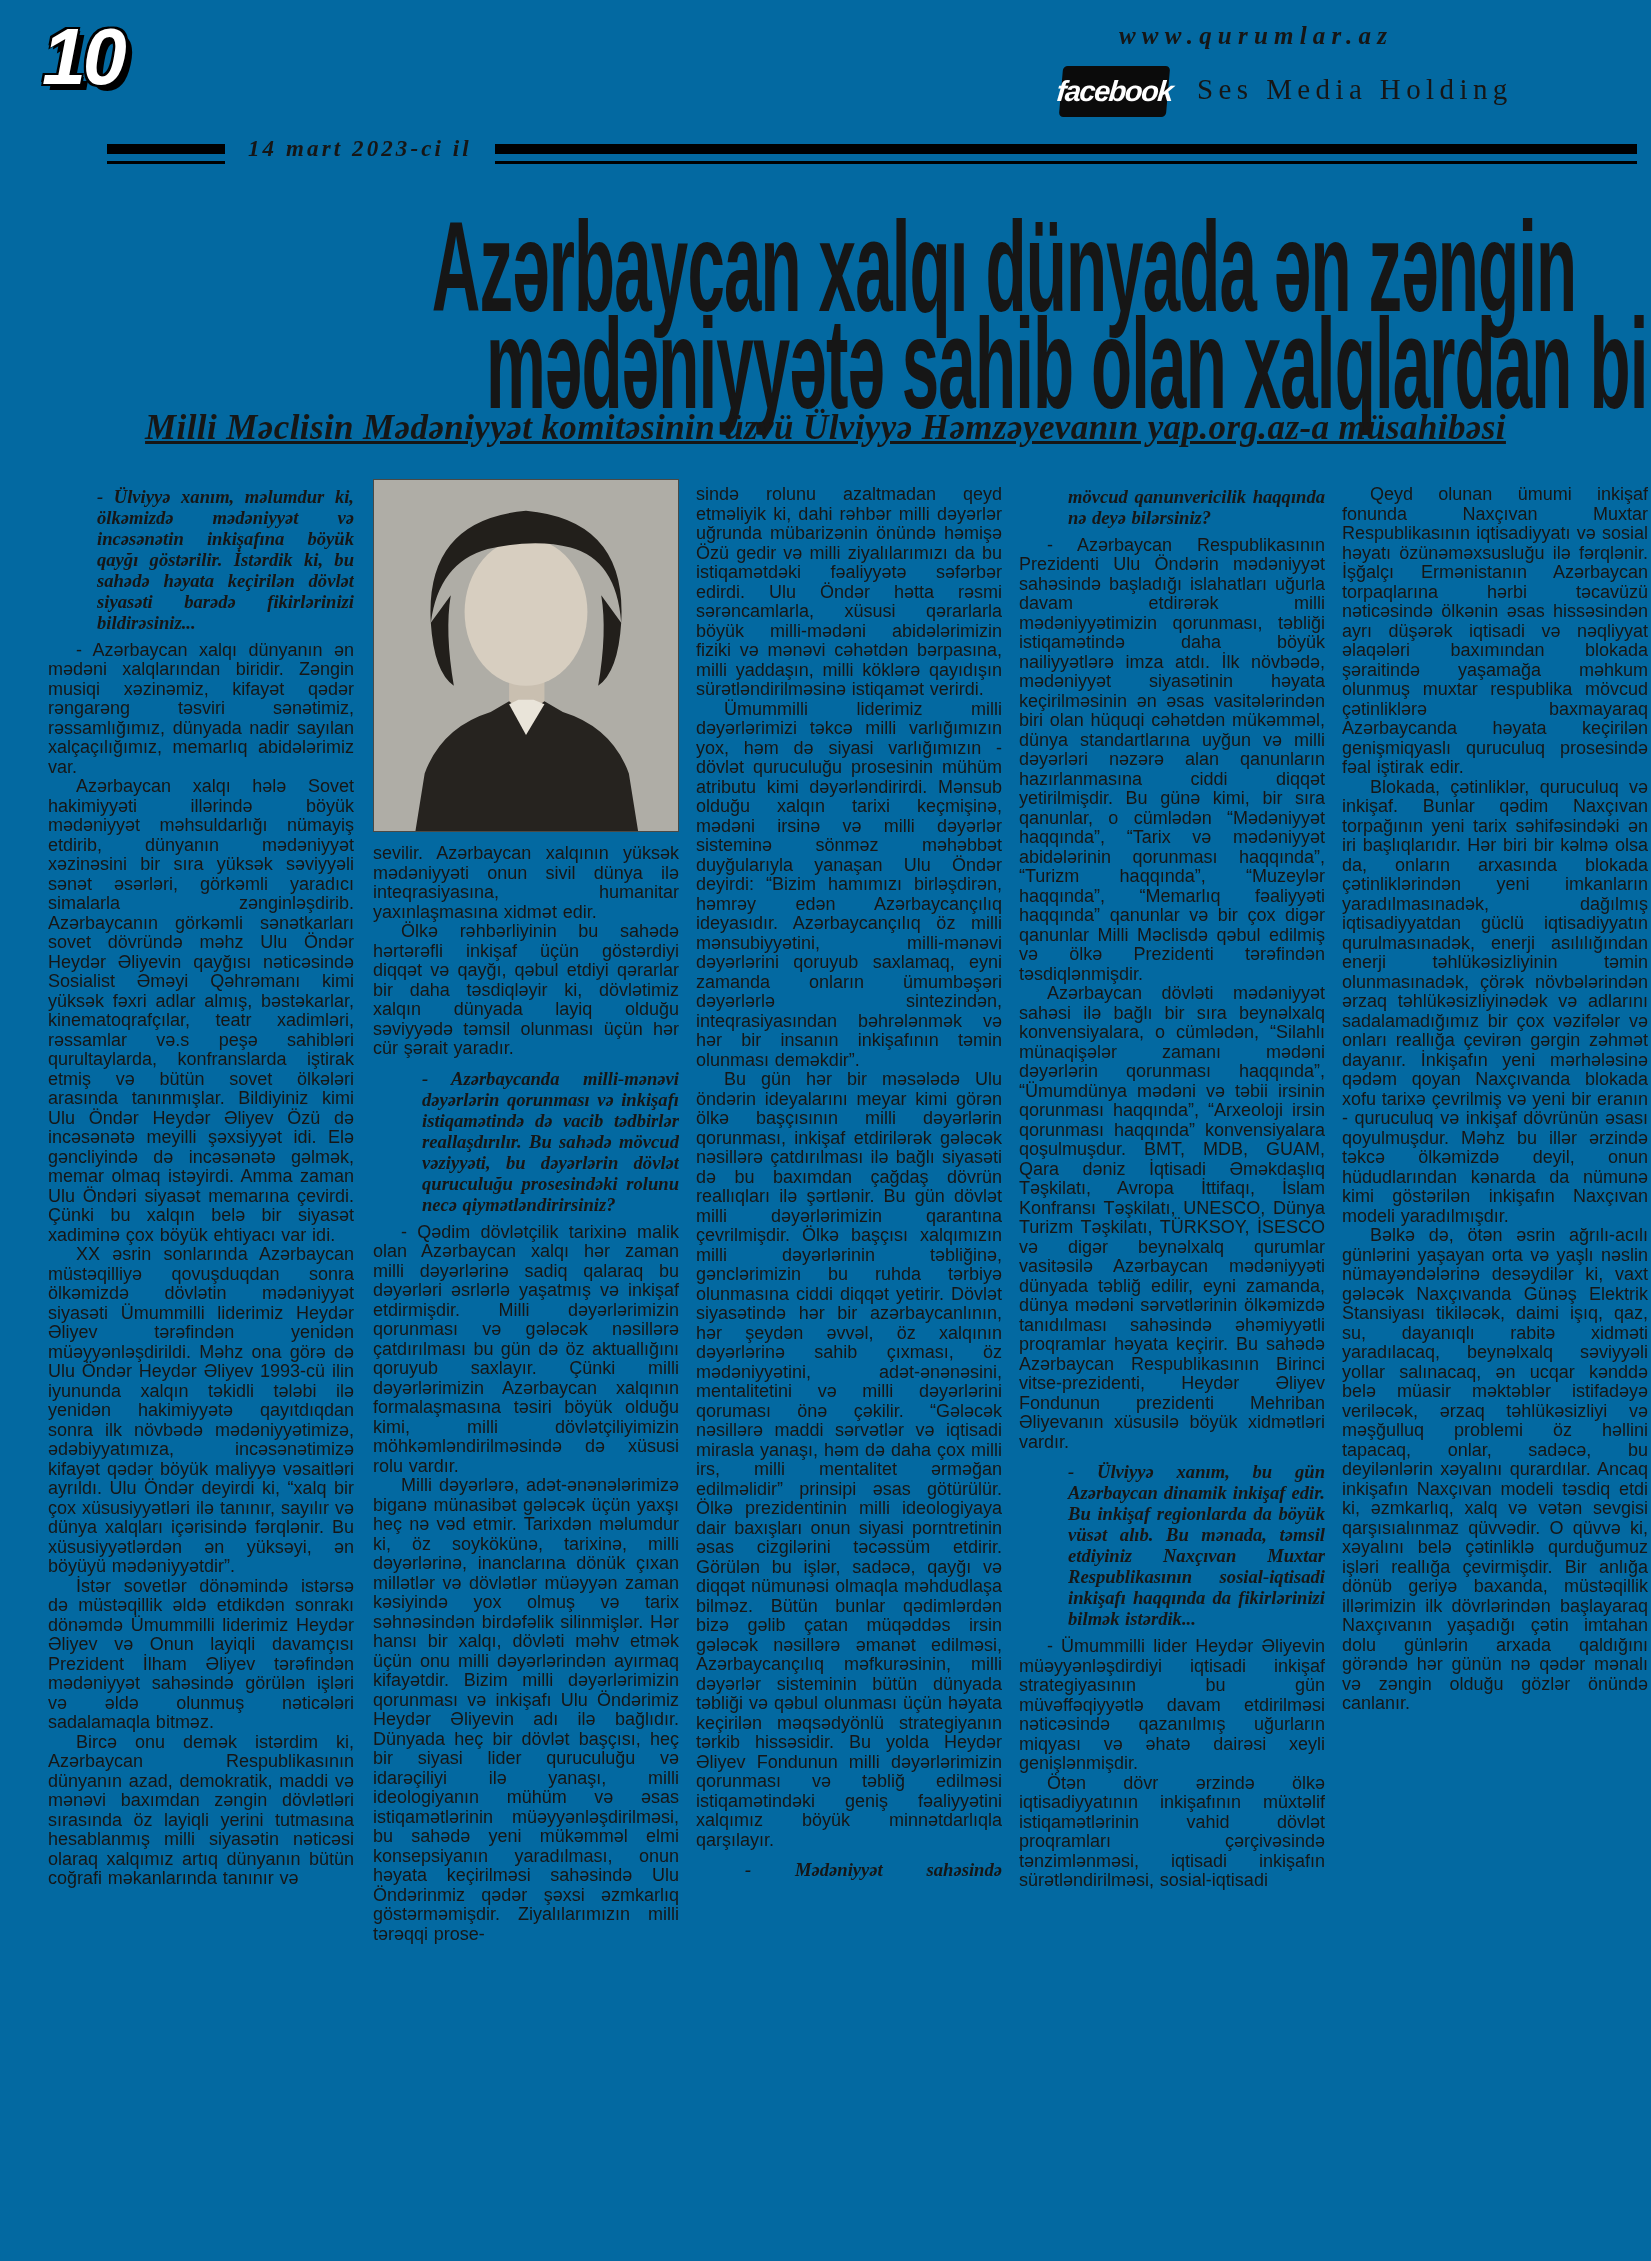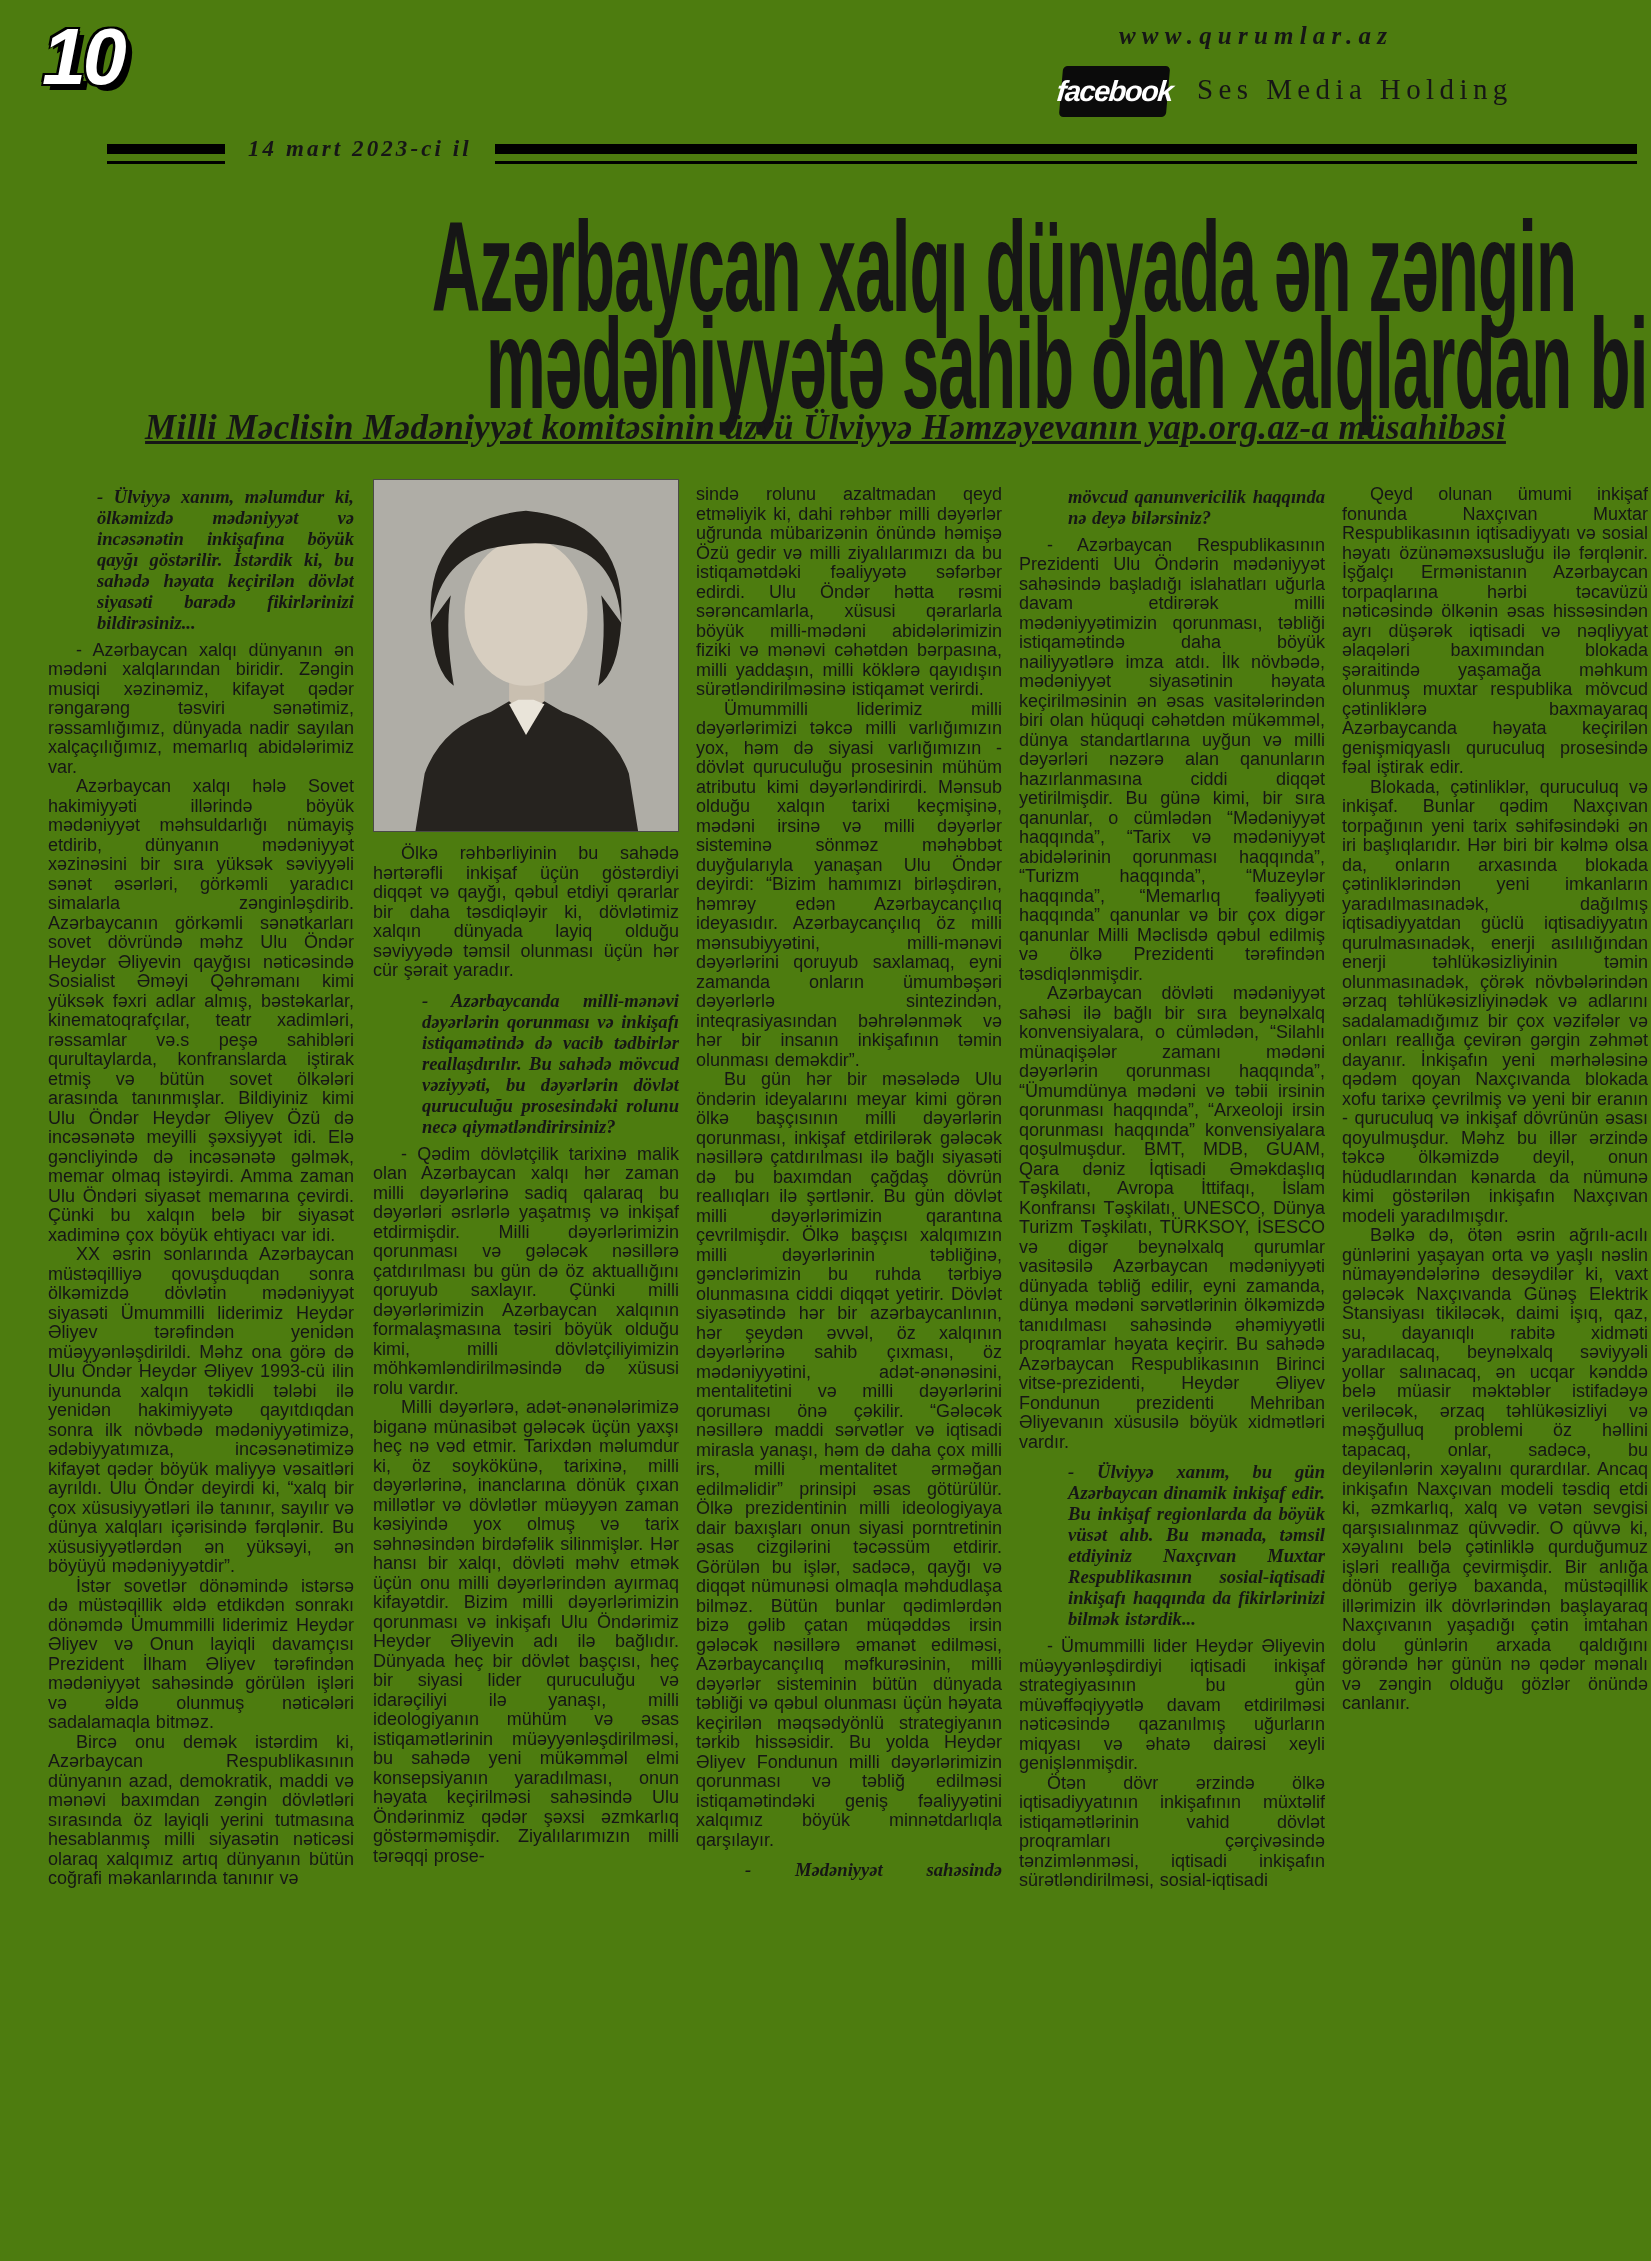--- a/index.html
+++ b/index.html
@@ -1,16 +1,16 @@
 <!DOCTYPE html>
 <html lang="az" style="font-size:12.4px"><head>
 <meta charset="utf-8">
 <style>
   html,body{margin:0;padding:0;background:#e8e6e0;}
-  .page{position:relative;width:1651px;height:2261px;background:#4d7c0f;color:#161616;
+  .page{position:relative;width:1651px;height:2261px;background:#0369a1;color:#161616;
         font-family:"Liberation Sans",sans-serif;overflow:hidden;}
 
   
   .pgnum{position:absolute;left:42px;top:10.8px;
          font:italic 900 79px "Liberation Sans",sans-serif;color:#fff;letter-spacing:-3.1px;
          text-shadow:-2.3px -2.3px 0 #000,2.3px -2.3px 0 #000,-2.3px 2.3px 0 #000,2.3px 2.3px 0 #000,6.2px 6.2px 0 #000;}
   .logo{position:absolute;left:523px;top:1.5px;
         font:italic 900 114px/1 "DejaVu Sans",sans-serif;letter-spacing:-7.7px;color:#000;}
   .site{position:absolute;left:1119px;top:21.6px;
         font:italic 700 25px "Liberation Serif",serif;letter-spacing:6.2px;white-space:nowrap;}
@@ -90,20 +90,21 @@
         <rect width="396" height="457" fill="#a8a6a0" opacity="0.45"></rect>
         <rect x="176" y="245" width="46" height="60" fill="#c9bfb0"></rect>
         <path d="M54,457 L66,382 Q88,322 152,302 L176,288 L198,306 L222,288 L246,302 Q310,322 332,382 L344,457 Z" fill="#26231f"></path>
         <path d="M176,292 L198,332 L222,292 L208,286 L188,286 Z" fill="#e9e4d9"></path>
         <ellipse cx="198" cy="172" rx="80" ry="96" fill="#d7cec0"></ellipse>
         <path d="M74,186 Q66,52 198,40 Q330,52 322,186 Q316,104 256,88 Q210,76 148,90 Q84,108 74,186 Z" fill="#221f1b"></path>
         <path d="M74,186 Q78,250 104,268 Q92,198 100,150 Z" fill="#221f1b"></path>
         <path d="M322,186 Q318,250 292,268 Q304,198 296,150 Z" fill="#221f1b"></path>
       </svg>
     </div>
+    <p class="p noind">sevilir. Azərbaycan xalqının yüksək mədəniyyəti onun sivil dünya ilə inteqrasiyasına, humanitar yaxınlaşmasına xidmət edir.</p>
     <p class="p">Ölkə rəhbərliyinin bu sahədə hərtərəfli inkişaf üçün göstərdiyi diqqət və qayğı, qəbul etdiyi qərarlar bir daha təsdiqləyir ki, dövlətimiz xalqın dünyada layiq olduğu səviyyədə təmsil olunması üçün hər cür şərait yaradır.</p>
     <p class="q">- Azərbaycanda milli-mənəvi dəyərlərin qorunması və inkişafı istiqamətində də vacib tədbirlər reallaşdırılır. Bu sahədə mövcud vəziyyəti, bu dəyərlərin dövlət quruculuğu prosesindəki rolunu necə qiymətləndirirsiniz?</p>
     <p class="p">- Qədim dövlətçilik tarixinə malik olan Azərbaycan xalqı hər zaman milli dəyərlərinə sadiq qalaraq bu dəyərləri əsrlərlə yaşatmış və inkişaf etdirmişdir. Milli dəyərlərimizin qorunması və gələcək nəsillərə çatdırılması bu gün də öz aktuallığını qoruyub saxlayır. Çünki milli dəyərlərimizin Azərbaycan xalqının formalaşmasına təsiri böyük olduğu kimi, milli dövlətçiliyimizin möhkəmləndirilməsində də xüsusi rolu vardır.</p>
     <p class="p">Milli dəyərlərə, adət-ənənələrimizə biganə münasibət gələcək üçün yaxşı heç nə vəd etmir. Tarixdən məlumdur ki, öz soykökünə, tarixinə, milli dəyərlərinə, inanclarına dönük çıxan millətlər və dövlətlər müəyyən zaman kəsiyində yox olmuş və tarix səhnəsindən birdəfəlik silinmişlər. Hər hansı bir xalqı, dövləti məhv etmək üçün onu milli dəyərlərindən ayırmaq kifayətdir. Bizim milli dəyərlərimizin qorunması və inkişafı Ulu Öndərimiz Heydər Əliyevin adı ilə bağlıdır. Dünyada heç bir dövlət başçısı, heç bir siyasi lider quruculuğu və idarəçiliyi ilə yanaşı, milli ideologiyanın mühüm və əsas istiqamətlərinin müəyyənləşdirilməsi, bu sahədə yeni mükəmməl elmi konsepsiyanın yaradılması, onun həyata keçirilməsi sahəsində Ulu Öndərinmiz qədər şəxsi əzmkarlıq göstərməmişdir. Ziyalılarımızın milli tərəqqi prose-</p>
   </section>
 
   <section class="col c3">
     <p class="p noind">sində rolunu azaltmadan qeyd etməliyik ki, dahi rəhbər milli dəyərlər uğrunda mübarizənin önündə həmişə Özü gedir və milli ziyalılarımızı da bu istiqamətdəki fəaliyyətə səfərbər edirdi. Ulu Öndər hətta rəsmi sərəncamlarla, xüsusi qərarlarla böyük milli-mədəni abidələrimizin fiziki və mənəvi cəhətdən bərpasına, milli yaddaşın, milli köklərə qayıdışın sürətləndirilməsinə istiqamət verirdi.</p>
     <p class="p">Ümummilli liderimiz milli dəyərlərimizi təkcə milli varlığımızın yox, həm də siyasi varlığımızın - dövlət quruculuğu prosesinin mühüm atributu kimi dəyərləndirirdi. Mənsub olduğu xalqın tarixi keçmişinə, mədəni irsinə və milli dəyərlər sisteminə sönməz məhəbbət duyğularıyla yanaşan Ulu Öndər deyirdi: “Bizim hamımızı birləşdirən, həmrəy edən Azərbaycançılıq ideyasıdır. Azərbaycançılıq öz milli mənsubiyyətini, milli-mənəvi dəyərlərini qoruyub saxlamaq, eyni zamanda onların ümumbəşəri dəyərlərlə sintezindən, inteqrasiyasından bəhrələnmək və hər bir insanın inkişafının təmin olunması deməkdir”.</p>
     <p class="p">Bu gün hər bir məsələdə Ulu öndərin ideyalarını meyar kimi görən ölkə başçısının milli dəyərlərin qorunması, inkişaf etdirilərək gələcək nəsillərə çatdırılması ilə bağlı siyasəti də bu baxımdan çağdaş dövrün reallıqları ilə şərtlənir. Bu gün dövlət milli dəyərlərimizin qarantına çevrilmişdir. Ölkə başçısı xalqımızın milli dəyərlərinin təbliğinə, gənclərimizin bu ruhda tərbiyə olunmasına ciddi diqqət yetirir. Dövlət siyasətində hər bir azərbaycanlının, hər şeydən əvvəl, öz xalqının dəyərlərinə sahib çıxması, öz mədəniyyətini, adət-ənənəsini, mentalitetini və milli dəyərlərini qoruması önə çəkilir. “Gələcək nəsillərə maddi sərvətlər və iqtisadi mirasla yanaşı, həm də daha çox milli irs, milli mentalitet ərməğan edilməlidir” prinsipi əsas götürülür. Ölkə prezidentinin milli ideologiyaya dair baxışları onun siyasi porntretinin əsas cizgilərini təcəssüm etdirir. Görülən bu işlər, sadəcə, qayğı və diqqət nümunəsi olmaqla məhdudlaşa bilməz. Bütün bunlar qədimlərdən bizə gəlib çatan müqəddəs irsin gələcək nəsillərə əmanət edilməsi, Azərbaycançılıq məfkurəsinin, milli dəyərlər sisteminin bütün dünyada təbliği və qəbul olunması üçün həyata keçirilən məqsədyönlü strategiyanın tərkib hissəsidir. Bu yolda Heydər Əliyev Fondunun milli dəyərlərimizin qorunması və təbliğ edilməsi istiqamətindəki geniş fəaliyyətini xalqımız böyük minnətdarlıqla qarşılayır.</p>

